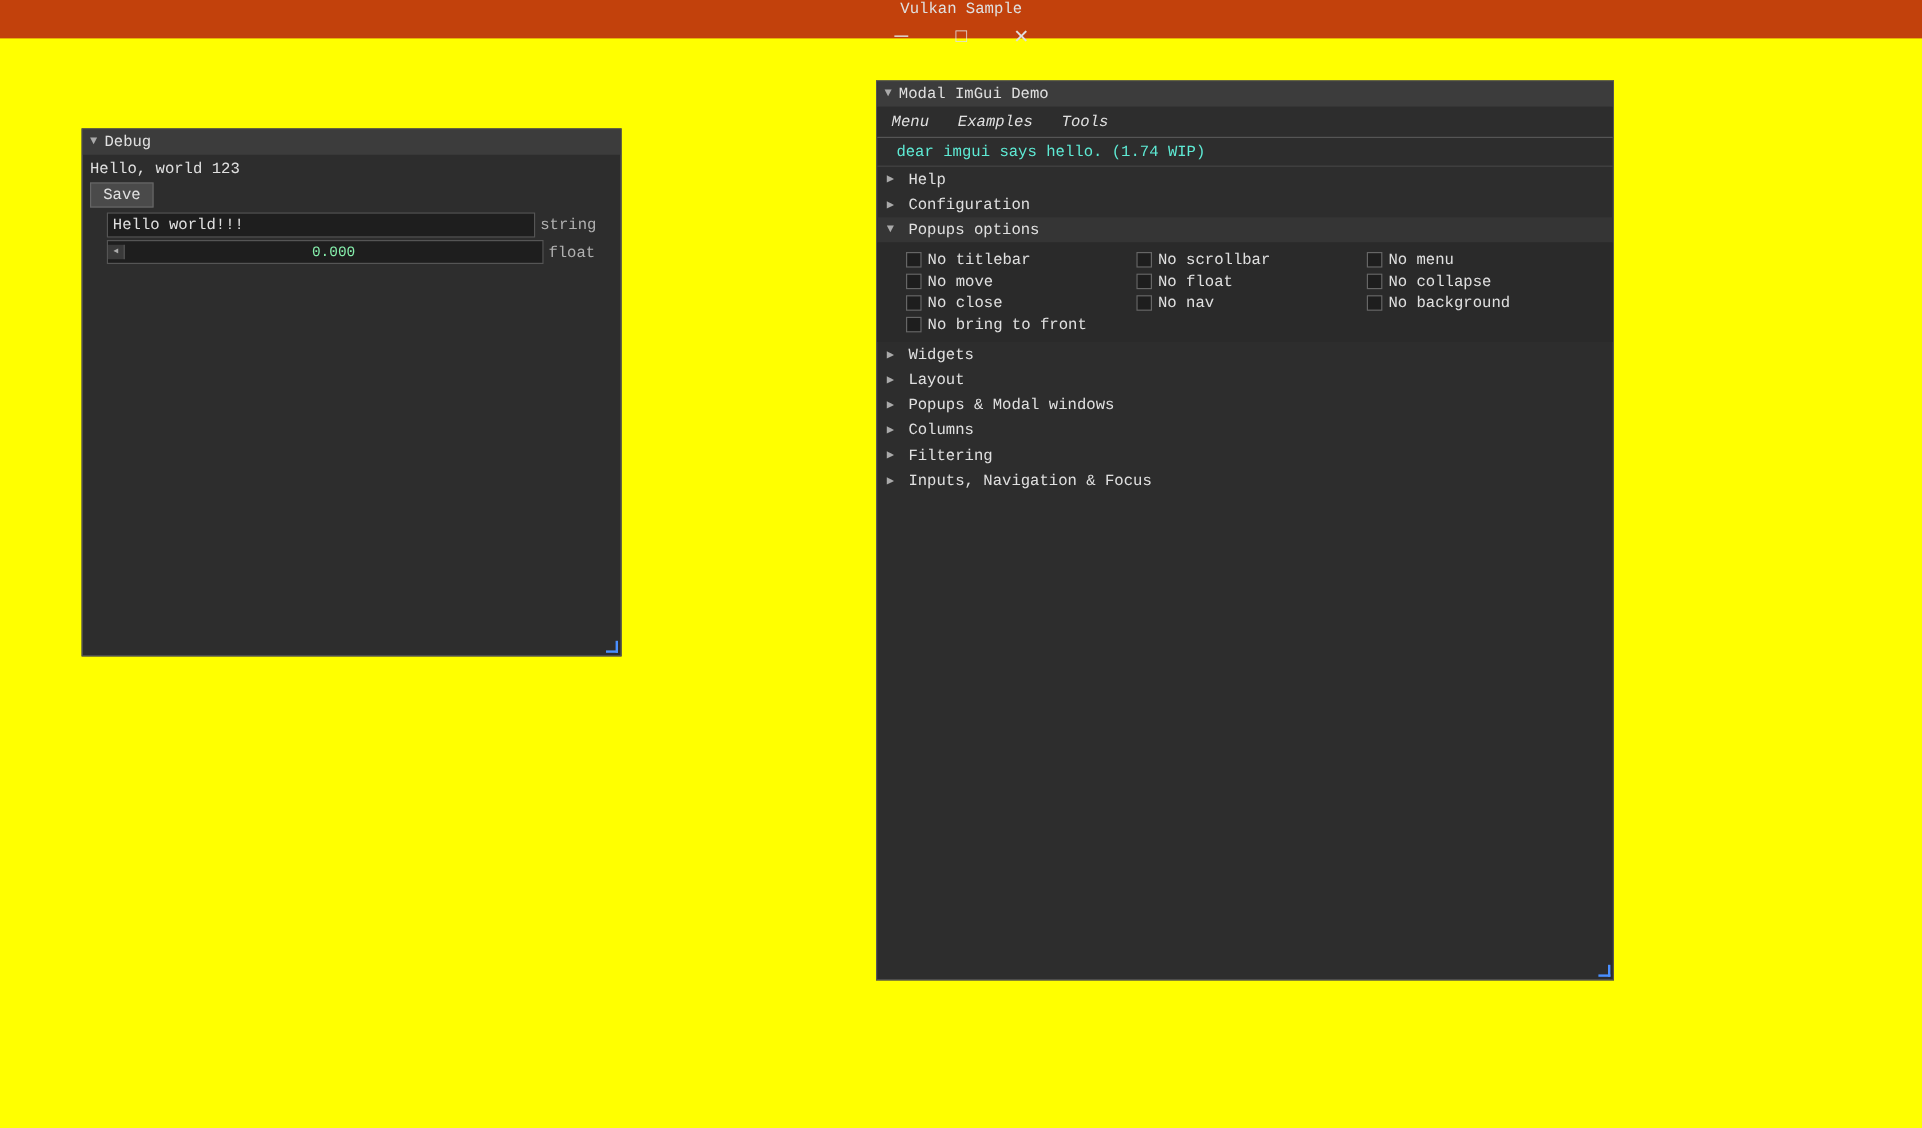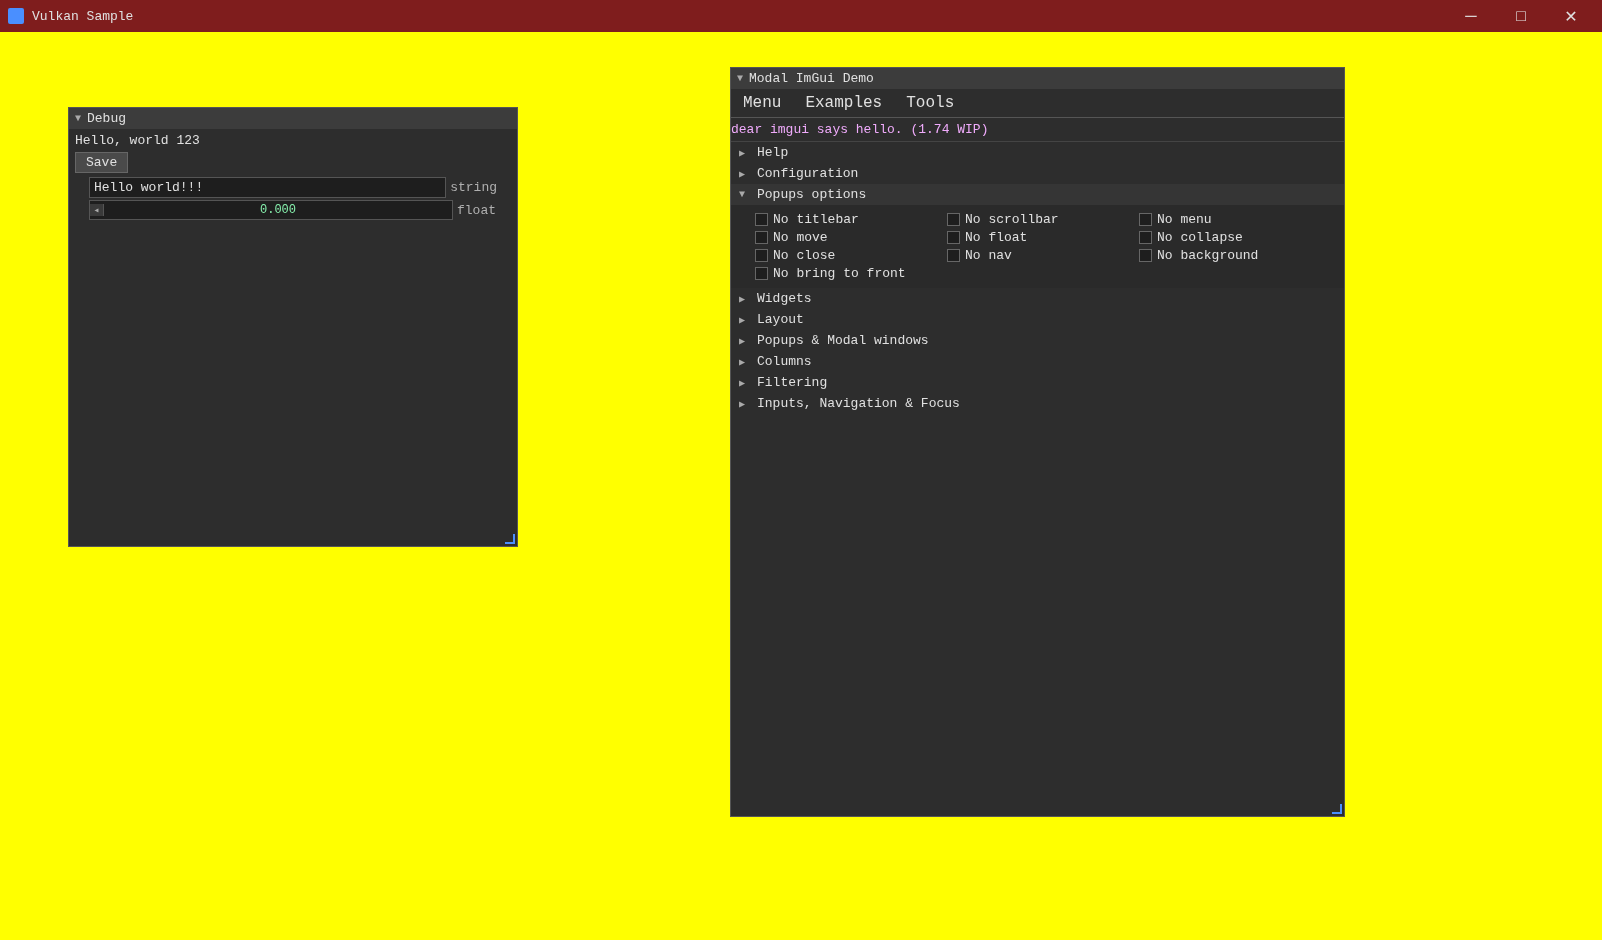--- a/index.html
+++ b/index.html
@@ -9,29 +9,30 @@
       font-size: 13px;
       color: #e0e0e0;
       width: 1602px;
       height: 940px;
       overflow: hidden;
       position: relative;
     }
 
     
     .title-bar {
-      background: #7f1d1d;
+      background: #c2410c;
       height: 32px;
       display: flex;
       align-items: center;
       padding: 0 8px;
       color: #e0e0e0;
       position: absolute;
       top: 0; left: 0; right: 0;
       z-index: 100;
+      flex-direction: column;
     }
     .title-bar-icon {
       width: 16px;
       height: 16px;
       background: #4a8fff;
       margin-right: 8px;
       border-radius: 2px;
       display: inline-block;
     }
     .title-bar-title {
@@ -198,27 +199,28 @@
     .demo-menubar {
       background: #2d2d2d;
       padding: 3px 8px;
       display: flex;
       gap: 16px;
       border-bottom: 1px solid #555;
     }
     .demo-menu-item {
       cursor: pointer;
       color: #e0e0e0;
-      font-size: 16px;
+      font-size: 13px;
       padding: 2px 4px;
+      font-style: italic;
     }
 
     .demo-hello-text {
-      padding: 4px 0;
-      color: #f0abfc;
+      padding: 4px 16px;
+      color: #5eead4;
       font-size: 13px;
       border-bottom: 1px solid #444;
     }
 
     .demo-section {
       display: flex;
       align-items: center;
       padding: 3px 8px;
       cursor: pointer;
       font-size: 13px;

